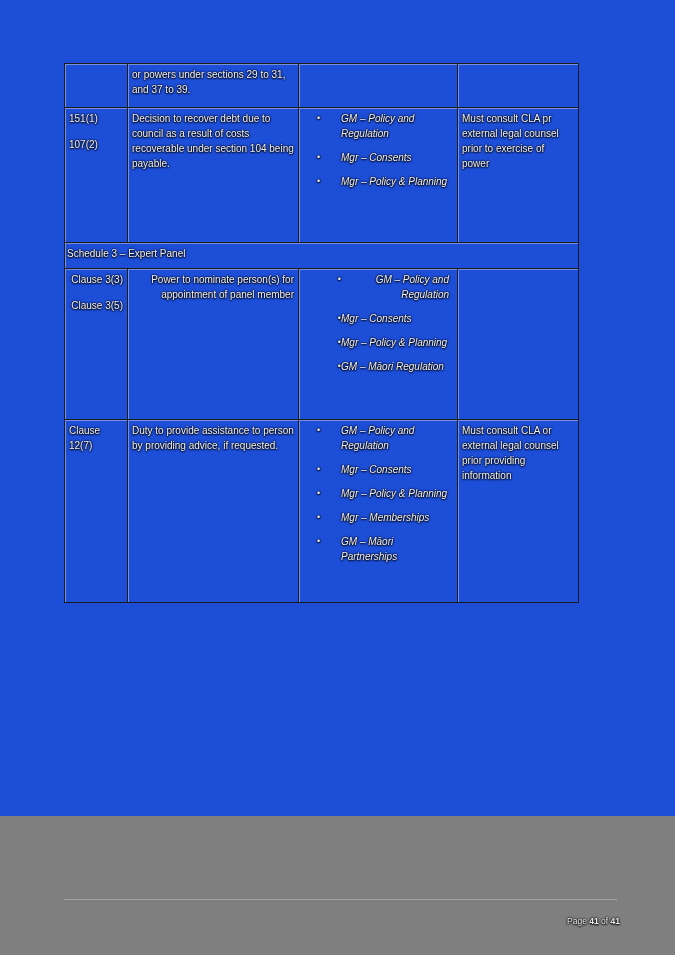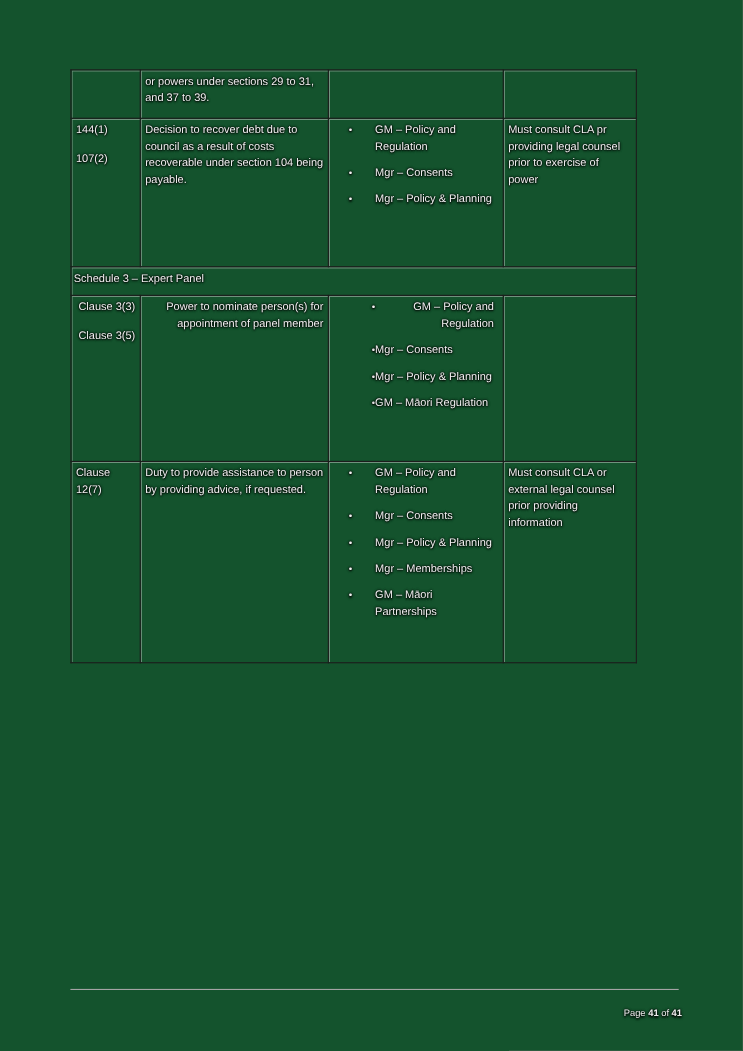--- a/index.html
+++ b/index.html
@@ -4,22 +4,22 @@
 <style>
   html, body { margin: 0; padding: 0; }
   body {
     width: 675px; height: 955px;
     background: #7f7f7f;
     font-family: "Liberation Sans", sans-serif;
     overflow: hidden;
   }
   .page {
     position: relative;
-    width: 675px; height: 955px;
-    background: #14532d;
+    width: 675px; height: 816px;
+    background: #1d4ed8;
   }
   
   table.delegations {
     position: absolute;
     left: 64px; top: 63px;
     width: 514px;
     border-collapse: collapse;
     table-layout: fixed;
   }
   table.delegations td {
@@ -50,20 +50,21 @@
     margin-bottom: 9px;
   }
   .li:last-child { margin-bottom: 0; }
   .li .bullet {
     width: 24px;
     flex: 0 0 24px;
     font-size: 9px;
   }
   .li .li-text {
     max-width: 108px;
+    font-style: italic;
   }
   
   tr.rC td { padding-left: 2px; }
   
   .footer-line {
     position: absolute;
     left: 64px; top: 899px;
     width: 553px; height: 1px;
     background: #a4a4a4;
   }
@@ -97,42 +98,42 @@
       <td></td>
       <td>
         <div class="para">or powers under sections 29 to 31, and 37 to 39.</div>
       </td>
       <td></td>
       <td></td>
     </tr>
 
     <tr class="rB">
       <td>
-        <div class="para">144(1)</div>
+        <div class="para">151(1)</div>
         <div class="para">107(2)</div>
       </td>
       <td>
         <div class="para">Decision to recover debt due to council as a result of costs recoverable under section 104 being payable.</div>
       </td>
       <td>
         <div class="li">
           <span class="bullet">•</span>
           <span class="li-text">GM – Policy and Regulation</span>
         </div>
         <div class="li">
           <span class="bullet">•</span>
           <span class="li-text">Mgr – Consents</span>
         </div>
         <div class="li">
           <span class="bullet">•</span>
           <span class="li-text">Mgr – Policy &amp; Planning</span>
         </div>
       </td>
       <td>
-        <div class="para">Must consult CLA pr providing legal counsel prior to exercise of power</div>
+        <div class="para">Must consult CLA pr external legal counsel prior to exercise of power</div>
       </td>
     </tr>
 
     <tr class="rC">
       <td colspan="4">Schedule 3 – Expert Panel</td>
     </tr>
 
     <tr class="rD">
       <td>
         <div class="para">Clause 3(3)</div>

